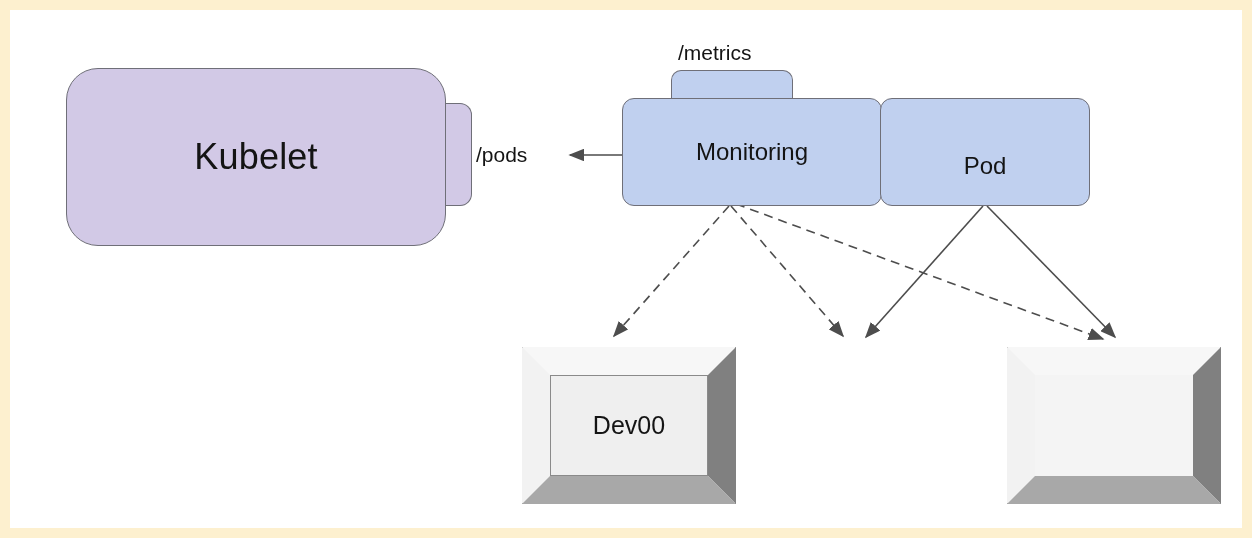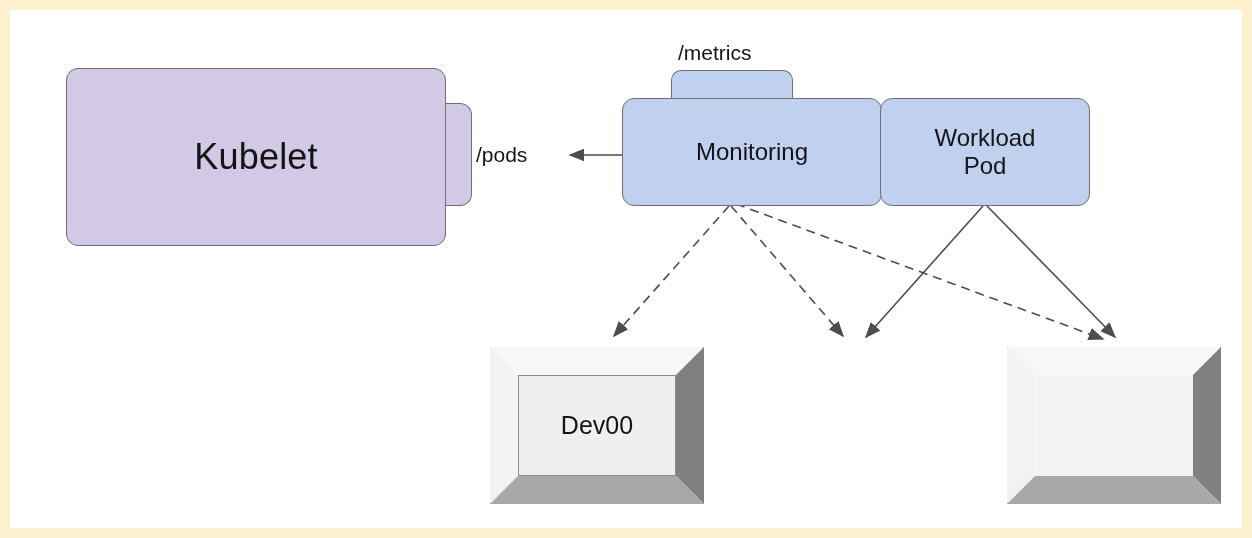--- a/index.html
+++ b/index.html
@@ -38,21 +38,21 @@
     background: #d2c9e6;
     border: 1.5px solid #6f6f78;
     border-left: none;
     border-radius: 0 12px 12px 0;
     box-sizing: border-box;
   }
   .kubelet-body {
     position: absolute;
     background: #d2c9e6;
     border: 1.5px solid #6f6f78;
-    border-radius: 12px;
+    border-radius: 32px;
     box-sizing: border-box;
     display: flex;
     align-items: center;
     justify-content: center;
   }
   .kubelet-body .label {
     font-size: 36px;
     color: #141414;
     letter-spacing: .2px;
   }
@@ -194,26 +194,26 @@
   <div class="pod-tab" style="left:661px; top:60px; width:122px; height:36px;"></div>
 
   <div class="pod-body node" style="left:612px; top:88px; width:260px; height:108px;">
     <span class="label">
       <span>Monitoring</span><br>
     </span>
   </div>
 
   <div class="pod-body node" style="left:870px; top:88px; width:210px; height:108px;">
     <span class="label">
-      <span>Workload</span><br>
+      <br>
       <span>Pod</span>
     </span>
   </div>
 
-  <div class="device node" style="left:480px; top:337px; width:214px; height:157px;text-align:right;">
+  <div class="device node" style="left:512px; top:337px; width:214px; height:157px;text-align:right;">
     <div class="frame"></div>
     <div class="bevel-top"></div>
     <div class="bevel-left"></div>
     <div class="bevel-right"></div>
     <div class="bevel-bottom"></div>
     <div class="inner">
       <span class="label">Dev00</span>
     </div>
   </div>
 

